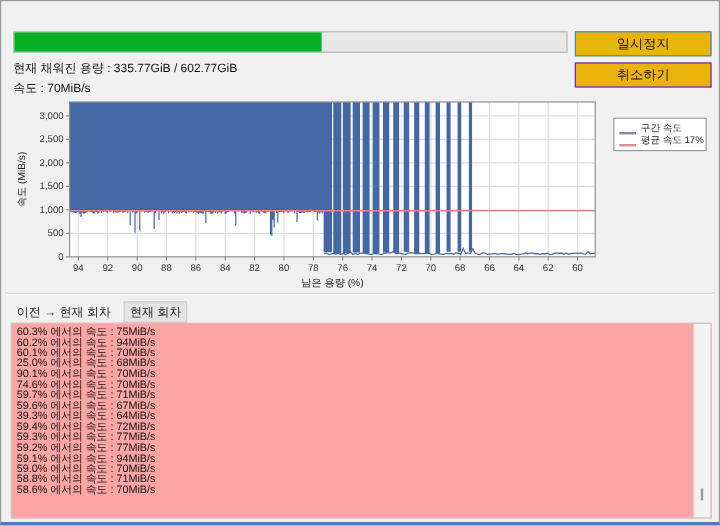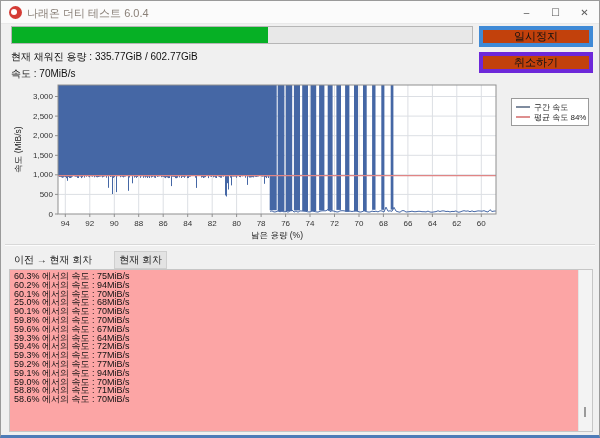--- a/index.html
+++ b/index.html
@@ -14,60 +14,51 @@
   .win-btn{width:29px;height:22px;display:flex;align-items:center;justify-content:center;
            font-size:10px;color:#5a5a5a;cursor:default;}
   
   .progress-track{position:absolute;left:10px;top:25px;width:462px;height:18px;background:#e8e8e8;
                   border:1px solid #b6b6b6;box-sizing:border-box;}
   .progress-fill{height:100%;background:#06b025;}
   
   .stat{position:absolute;left:10px;font-size:10px;color:#111;white-space:nowrap;}
   .stat.cap{top:49px;} .stat.spd{top:66px;}
   
-  .btn{position:absolute;left:478px;width:114px;height:21px;background:#c2410c;border:4px solid #6d28d9;
+  .btn{position:absolute;left:478px;width:114px;height:21px;background:#eab308;border:1px solid #6d28d9;
        font-size:11px;color:#111;display:flex;align-items:center;justify-content:center;box-sizing:border-box;}
   .btn.pause{top:25px;border-color:#3f8ad6;}
   .btn.cancel{top:51px;}
   
   .chart-wrap{position:absolute;left:0;top:78px;width:600px;height:166px;}
   .legend{position:absolute;left:510px;top:97px;width:78px;background:#fff;border:1px solid #9a9a9a;
           padding:3px 4px;box-sizing:border-box;}
-  .legend-row{display:flex;align-items:center;height:10px;}
+  .legend-row{display:flex;align-items:flex-end;height:10px;}
   .legend-dash{width:14px;height:2px;margin-right:4px;flex:0 0 auto;}
   .legend-label{font-size:8px;color:#222;white-space:nowrap;}
   
   .divider{position:absolute;left:4px;right:4px;top:243px;height:1px;background:#d8d8d8;border-bottom:1px solid #fcfcfc;}
   
-  .tabs{position:absolute;left:8px;top:250px;display:flex;gap:17px;}
+  .tabs{position:absolute;left:8px;top:250px;display:flex;gap:6px;}
   .tab{font-size:10px;color:#222;padding:2px 5px;white-space:nowrap;}
   .tab.active{background:#e3e3e3;border:1px solid #cfcfcf;padding:1px 4px;}
   
   .listbox{position:absolute;left:8px;top:268px;width:584px;height:163px;background:#fca5a5;
            border:1px solid #c6c6c6;box-sizing:border-box;}
   .rows{position:absolute;left:0;top:0;right:13px;bottom:0;overflow:hidden;margin:0;padding:2px 0 0 4px;list-style:none;}
   .rows li{font-size:9px;line-height:8.8px;color:#111;white-space:nowrap;}
   .scrollbar{position:absolute;right:0;top:0;bottom:0;width:13px;background:#f3f3f3;border-left:1px solid #e4e4e4;}
   .scroll-thumb{position:absolute;left:5px;bottom:14px;width:2px;height:10px;background:#9a9a9a;}
   svg text{font-family:"Liberation Sans","DejaVu Sans",sans-serif;}
 </style>
 </head>
 <body>
 
 <div class="window">
 
-  <div class="titlebar">
-    <span class="app-icon"></span>
-    <span class="title-text">나래온 더티 테스트 6.0.4</span>
-    <span class="win-controls">
-      <span class="win-btn">–</span>
-      <span class="win-btn">☐</span>
-      <span class="win-btn">✕</span>
-    </span>
-  </div>
 
   <div class="progress-track">
     <div class="progress-fill" id="progress-fill" style="width: 55.7%;"></div>
   </div>
 
   <button class="btn pause">일시정지</button>
   <button class="btn cancel">취소하기</button>
 
   <div class="stat cap">현재 채워진 용량 : 335.77GiB / 602.77GiB</div>
   <div class="stat spd">속도 : 70MiB/s</div>
@@ -171,39 +162,40 @@
         <text x="20" y="70.5" font-size="8.5" fill="#222" text-anchor="middle" transform="rotate(-90 20 70.5)">속도 (MiB/s)</text>
       </svg></div>
 
   <div class="legend">
     <div class="legend-row">
       <span class="legend-dash" id="legend-dash-0" style="background: rgb(127, 140, 159);"></span>
       <span class="legend-label">구간 속도</span>
     </div>
     <div class="legend-row">
       <span class="legend-dash" id="legend-dash-1" style="background: rgb(222, 143, 143);"></span>
-      <span class="legend-label">평균 속도 84%</span>
+      <span class="legend-label">평균 속도 17%</span>
     </div>
   </div>
 
   <div class="divider"></div>
 
   <div class="tabs">
     <span class="tab">이전 → 현재 회차</span>
     <span class="tab active">현재 회차</span>
   </div>
 
   <div class="listbox">
     <ul class="rows" id="log-rows">
         <li>60.3% 에서의 속도 : 75MiB/s</li>
         <li>60.2% 에서의 속도 : 94MiB/s</li>
         <li>60.1% 에서의 속도 : 70MiB/s</li>
         <li>25.0% 에서의 속도 : 68MiB/s</li>
         <li>90.1% 에서의 속도 : 70MiB/s</li>
-        <li>59.8% 에서의 속도 : 70MiB/s</li>
+        <li>74.6% 에서의 속도 : 70MiB/s</li>
+        <li>59.7% 에서의 속도 : 71MiB/s</li>
         <li>59.6% 에서의 속도 : 67MiB/s</li>
         <li>39.3% 에서의 속도 : 64MiB/s</li>
         <li>59.4% 에서의 속도 : 72MiB/s</li>
         <li>59.3% 에서의 속도 : 77MiB/s</li>
         <li>59.2% 에서의 속도 : 77MiB/s</li>
         <li>59.1% 에서의 속도 : 94MiB/s</li>
         <li>59.0% 에서의 속도 : 70MiB/s</li>
         <li>58.8% 에서의 속도 : 71MiB/s</li>
         <li>58.6% 에서의 속도 : 70MiB/s</li>
       </ul>

